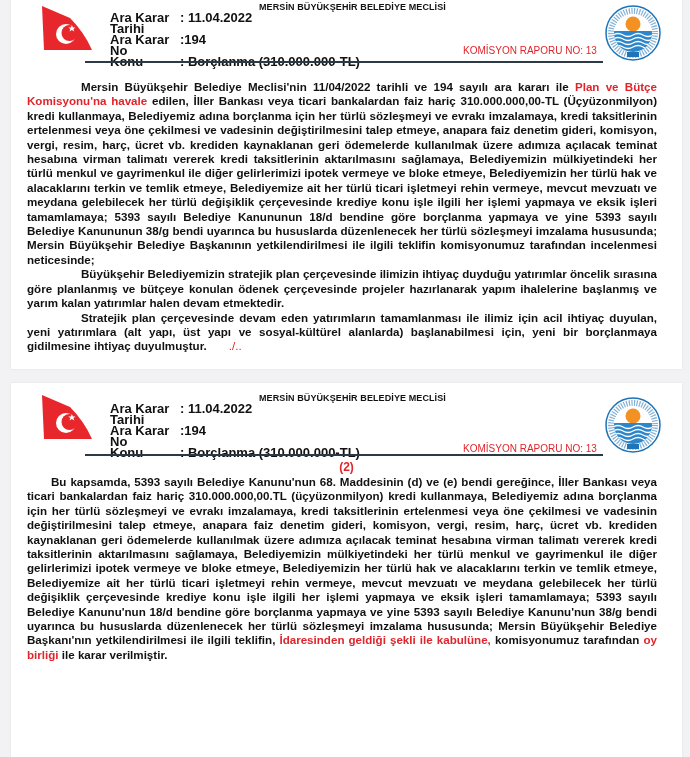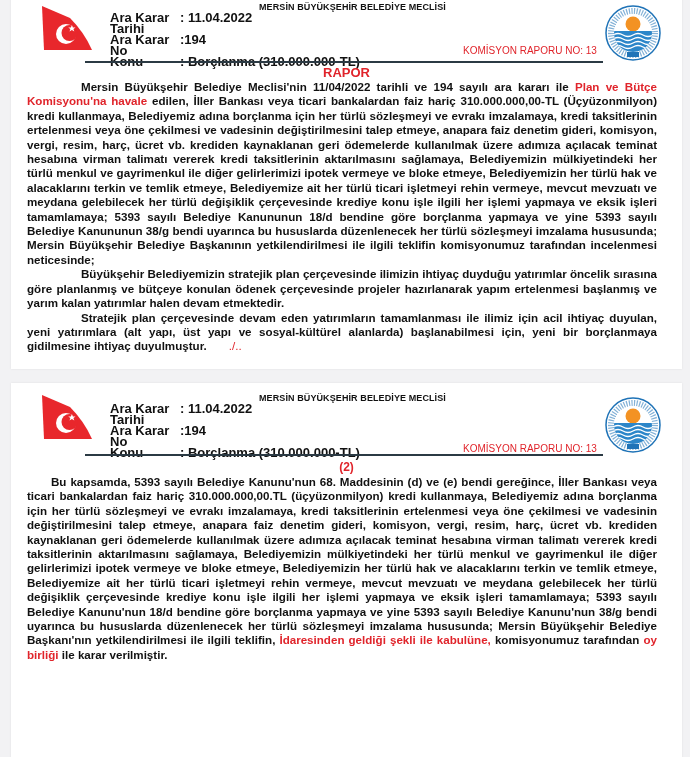--- a/index.html
+++ b/index.html
@@ -102,24 +102,23 @@
     <g clip-path="url(#ec1)">
       <circle cx="28" cy="20" r="7.5" fill="#f39223"></circle>
       <rect x="5" y="27" width="46" height="25" fill="#2c86c9"></rect>
       <path d="M8 31 Q13 28 18 31 T28 31 T38 31 T48 31" stroke="#fff" stroke-width="1.3" fill="none"></path>
       <path d="M8 35 Q13 32 18 35 T28 35 T38 35 T48 35" stroke="#fff" stroke-width="1.3" fill="none"></path>
       <path d="M8 39 Q13 36 18 39 T28 39 T38 39 T48 39" stroke="#fff" stroke-width="1.3" fill="none"></path>
       <path d="M8 43 Q13 40 18 43 T28 43 T38 43 T48 43" stroke="#fff" stroke-width="1.3" fill="none"></path>
     </g>
     <rect x="22" y="48" width="12" height="5" fill="#1f73b7"></rect>
   </svg>
-  <div class="heading">RAPOR</div>
   <div class="body">
     <p class="ind1"><span>Mersin Büyükşehir Belediye Meclisi'nin 11/04/2022 tarihli ve 194 sayılı ara kararı ile </span><span class="red">Plan ve Bütçe Komisyonu'na havale</span><span> edilen, İller Bankası veya ticari bankalardan faiz hariç 310.000.000,00-TL (Üçyüzonmilyon) kredi kullanmaya, Belediyemiz adına borçlanma için her türlü sözleşmeyi ve evrakı imzalamaya, kredi taksitlerinin ertelenmesi veya öne çekilmesi ve vadesinin değiştirilmesini talep etmeye, anapara faiz denetim gideri, komisyon, vergi, resim, harç, ücret vb. krediden kaynaklanan geri ödemelerde kullanılmak üzere adımıza açılacak teminat hesabına virman talimatı vererek kredi taksitlerinin aktarılmasını sağlamaya, Belediyemizin mülkiyetindeki her türlü menkul ve gayrimenkul ile diğer gelirlerimizi ipotek vermeye ve bloke etmeye, Belediyemizin her türlü hak ve alacaklarını terkin ve temlik etmeye, Belediyemize ait her türlü ticari işletmeyi rehin vermeye, mevcut mevzuatı ve meydana gelebilecek her türlü değişiklik çerçevesinde krediye konu işle ilgili her işlemi yapmaya ve eksik işleri tamamlamaya; 5393 sayılı Belediye Kanununun 18/d bendine göre borçlanma yapmaya ve yine 5393 sayılı Belediye Kanununun 38/g bendi uyarınca bu hususlarda düzenlenecek her türlü sözleşmeyi imzalama hususunda; Mersin Büyükşehir Belediye Başkanının yetkilendirilmesi ile ilgili teklifin komisyonumuz tarafından incelenmesi neticesinde;</span></p>
-    <p class="ind1">Büyükşehir Belediyemizin stratejik plan çerçevesinde ilimizin ihtiyaç duyduğu yatırımlar öncelik sırasına göre planlanmış ve bütçeye konulan ödenek çerçevesinde projeler hazırlanarak yapım ertelenmesi başlanmış ve yarım kalan yatırımlar halen devam etmektedir.</p>
+    <p class="ind1">Büyükşehir Belediyemizin stratejik plan çerçevesinde ilimizin ihtiyaç duyduğu yatırımlar öncelik sırasına göre planlanmış ve bütçeye konulan ödenek çerçevesinde projeler hazırlanarak yapım ihalelerine başlanmış ve yarım kalan yatırımlar halen devam etmektedir.</p>
     <p class="ind1"><span>Stratejik plan çerçevesinde devam eden yatırımların tamamlanması ile ilimiz için acil ihtiyaç duyulan, yeni yatırımlara (alt yapı, üst yapı ve sosyal-kültürel alanlarda) başlanabilmesi için, yeni bir borçlanmaya gidilmesine ihtiyaç duyulmuştur.</span><span class="cont">./..</span></p>
   </div>
 </div>
 
 <div class="page page2">
   <svg class="flag" viewBox="0 0 54 48">
     <path d="M2 2 L30 14 Q44 28 52 46 L4 46 Z" fill="#e8272c"></path>
     <circle cx="26" cy="30" r="10" fill="#fff"></circle>
     <circle cx="29.5" cy="29" r="8" fill="#e8272c"></circle>
     <polygon points="34,27 35.2,30 38.3,30 35.8,31.8 36.8,34.8 34,33 31.2,34.8 32.2,31.8 29.7,30 32.8,30" fill="#fff" transform="translate(3,-2) scale(0.85)"></polygon>

